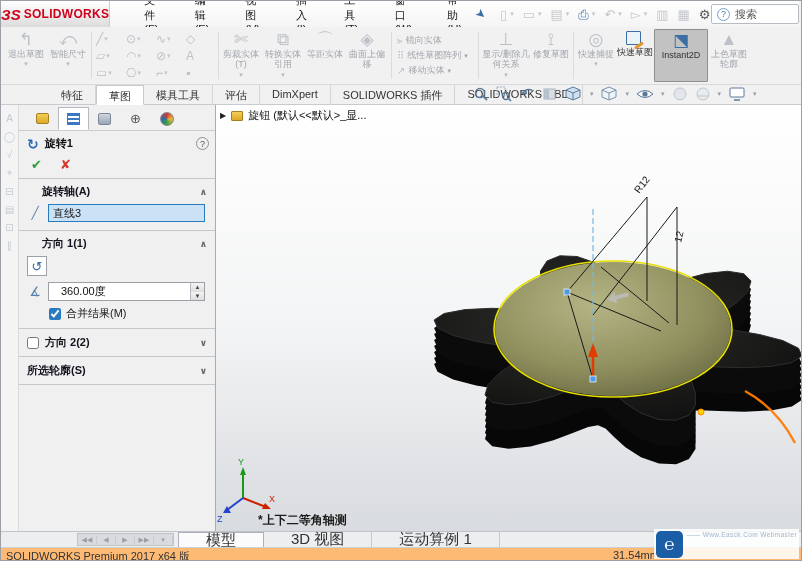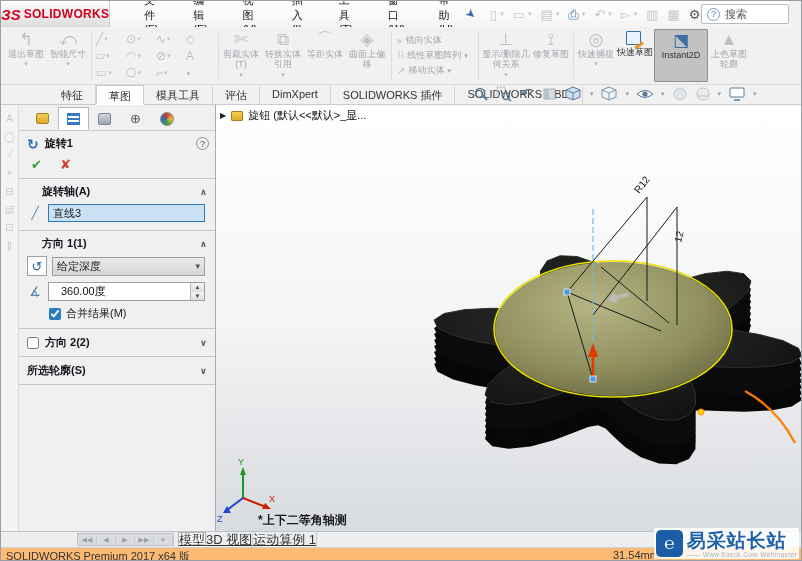--- a/index.html
+++ b/index.html
@@ -1,21 +1,21 @@
 <!DOCTYPE html>
 <html><head>
 <meta charset="utf-8">
 <style>
   * { margin:0; padding:0; box-sizing:border-box; }
   html,body { width:802px; height:561px; }
   body { font-family:"Liberation Sans","DejaVu Sans",sans-serif; font-size:11px; color:#222; }
   #app { position:relative; width:802px; height:561px; background:#f1f1f2; overflow:hidden; border:1px solid #9aa0a6; }
 
   
-  .titlebar { position:absolute; top:0; left:0; right:12px; height:26px; background:linear-gradient(#ffffff,#f4f4f4); display:flex; align-items:center; }
+  .titlebar { position:absolute; top:0; left:0; right:2px; height:26px; background:linear-gradient(#ffffff,#f4f4f4); display:flex; align-items:center; }
   .sw-logo { width:118px; height:26px; display:flex; align-items:center; justify-content:center; background:linear-gradient(#ffffff,#dcdcdc); border-right:1px solid #cfcfcf; gap:3px; }
   .sw-logo .ds { color:#d0021b; font-weight:bold; font-style:italic; font-size:15px; }
   .sw-logo .nm { color:#d0021b; font-weight:bold; font-size:12px; letter-spacing:.3px; }
   .menus { display:flex; gap:17px; margin-left:27px; }
   .menus span { padding:2px 7px; font-size:11px; color:#1a1a1a; cursor:default; }
   .pin { margin-left:2px; color:#3a6ea5; font-size:12px; transform:rotate(40deg); }
   .qat { display:flex; align-items:center; gap:9px; margin-left:14px; }
   .qico { font-size:13px; color:#c3c7cc; line-height:1; }
   .qico.en { color:#4a7ab5; }
   .qdrop { font-size:7px; color:#c3c7cc; margin-left:-6px; }
@@ -101,21 +101,21 @@
   .treefly .fly { font-size:8px; color:#222; }
   .partic { width:12px; height:10px; background:linear-gradient(#f3cf56,#dca927); border:1px solid #a87f1f; border-radius:1px; }
   .vplabel { position:absolute; left:42px; bottom:2px; font-size:12px; font-weight:bold; color:#1a1a1a; }
   .vpsvg { position:absolute; inset:0; }
 
   
   .sheetbar { position:absolute; top:530px; left:0; right:0; height:16px; background:#eceef0; border-top:1px solid #bfc3c8; display:flex; align-items:stretch; }
   .sheetbar .spacer { width:76px; }
   .navctl { display:flex; align-items:center; background:#d9dbde; border:1px solid #bfc3c8; margin:1px 4px 1px 0; }
   .navctl i { width:19px; text-align:center; font-style:normal; font-size:7px; color:#9aa0a6; border-right:1px solid #c8cbcf; }
-  .stab { display:flex; align-items:center; padding:0 0; font-size:13px; color:#333; border-right:1px solid #c8cbcf;text-decoration:underline; }
+  .stab { display:flex; align-items:center; padding:0 27px; font-size:15px; color:#333; border-right:1px solid #c8cbcf; }
   .stab.active { background:#fbfbfb; border:1px solid #aeb2b8; border-bottom:none; }
   .statusbar { position:absolute; top:546px; left:0; right:0; height:15px; background:#fdba74; border-top:1px solid #cdd0d4; font-size:11px; color:#333; }
   .statusbar .ver { position:absolute; left:5px; top:1px; }
   .statusbar .meas { position:absolute; left:612px; top:1px; }
 
   
   .wm { position:absolute; right:2px; bottom:1px; display:flex; align-items:flex-start; gap:4px; background:rgba(255,255,255,.85); padding:2px 2px 1px 2px; }
   .wm .logo { width:27px; height:27px; background:#1b5ea6; border-radius:5px; color:#fff; font-size:17px; font-weight:bold; display:flex; align-items:center; justify-content:center; }
   .wm .col { display:flex; flex-direction:column; }
   .wm .t { font-size:19px; font-weight:bold; color:#1d5fa8; letter-spacing:1px; line-height:21px; white-space:nowrap; }
@@ -375,24 +375,20 @@
         </div>
       </div>
 
       <div class="grp">
         <div class="grphead">
           <span>方向 1(1)</span>
             <span class="chev">∧</span>
         </div>
         <div class="fieldrow">
           <span class="boxic">↺</span>
-          <span class="combo">
-            <span>给定深度</span>
-              <span class="arr">▾</span>
-          </span>
         </div>
         <div class="fieldrow" style="margin-top:4px">
           <span class="fic" style="font-size:13px">∡</span>
           <span class="spin">
             <span class="val">360.00度</span>
             <span class="btns">
                 <i>▲</i>
                 <i>▼</i>
               </span>
           </span>
@@ -507,18 +503,17 @@
   </div>
 
   <div class="statusbar">
     <span class="ver">SOLIDWORKS Premium 2017 x64 版</span>
     <span class="meas">31.54mm</span>
   </div>
 
   <div class="wm">
     <span class="logo">℮</span>
     <span class="col">
-      <span class="t">易采站长站</span>
       <span class="s">—— Www.Easck.Com Webmaster</span>
     </span>
   </div>
 
 </div>
 
 </body></html>

